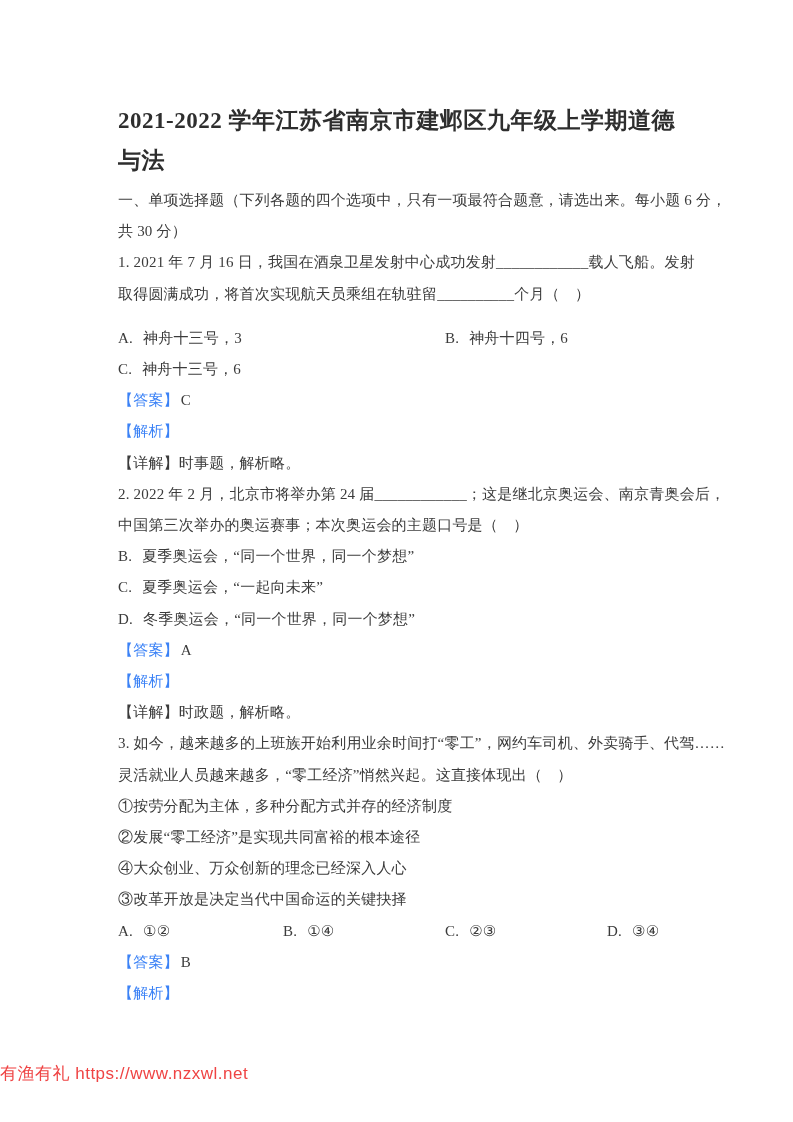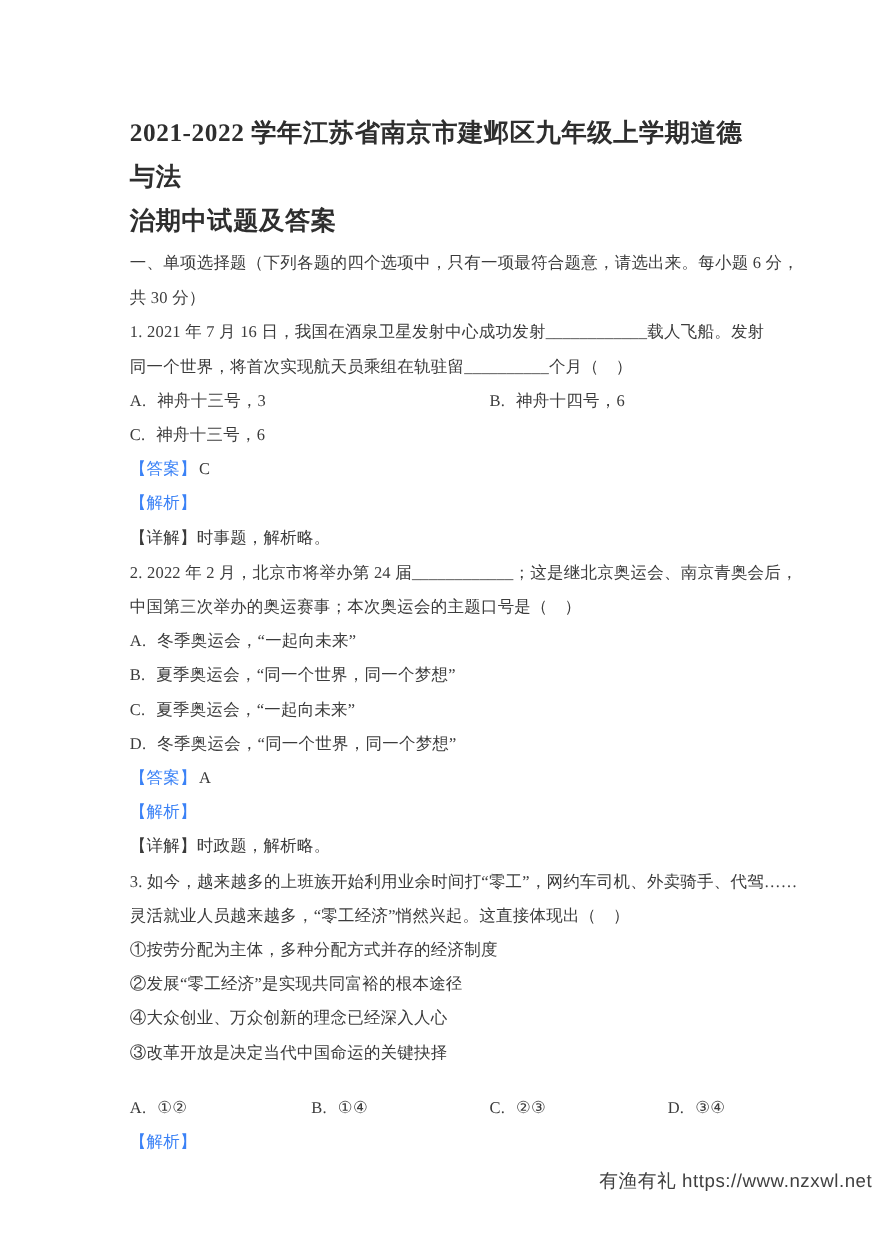--- a/index.html
+++ b/index.html
@@ -33,66 +33,65 @@
   }
   .bline {
     font-size: 15px;
     line-height: 31.2px;
     white-space: nowrap;
     letter-spacing: 0.2px;
   }
   .opt-grid2 {
     display: grid;
     grid-template-columns: 327px auto;
+    margin-top: 13px;
   }
   .opt-grid4 {
     display: grid;
     grid-template-columns: 165px 162px 162px auto;
-    margin-top: 19px;
   }
   .opt-label {
     display: inline-block;
     margin-right: 10px;
   }
   .ans-label {
     color: #3b82f6;
     font-family: Liberation Serif, serif;
   }
   .ans-value {
     color: #3b3b3b;
     margin-left: 2px;
   }
   .footer {
     position: absolute;
     left: 0;
     right: 0;
     top: 1062px;
-    text-align: right;
+    text-align: left;
     font-family: "Liberation Sans", "DejaVu Sans", sans-serif;
     font-size: 17px;
-    color: #404040;
+    color: #ef4444;
     letter-spacing: 0.5px;
   }
 </style>
 </head>
 <body>
 
 <div class="page">
   <div class="content">
 
     <h1 class="doc-title">
       <span>2021-2022 学年江苏省南京市建邺区九年级上学期道德与法</span><br>
-      <span>治期中试题及答案</span>
     </h1>
 
     <div class="bline">一、单项选择题（下列各题的四个选项中，只有一项最符合题意，请选出来。每小题 6 分，</div>
     <div class="bline">共 30 分）</div>
 
     <div class="bline">1. 2021 年 7 月 16 日，我国在酒泉卫星发射中心成功发射____________载人飞船。发射</div>
-    <div class="bline">同一个世界，将首次实现航天员乘组在轨驻留__________个月（　）</div>
+    <div class="bline">取得圆满成功，将首次实现航天员乘组在轨驻留__________个月（　）</div>
 
     <div class="opt-grid2">
       <div class="bline">
         <span class="opt-label">A.</span><span>神舟十三号，3</span>
       </div>
       <div class="bline">
         <span class="opt-label">B.</span><span>神舟十四号，6</span>
       </div>
       <div class="bline">
         <span class="opt-label">C.</span><span>神舟十三号，6</span>
@@ -105,23 +104,20 @@
     <div class="bline">
       <span class="ans-label">【解析】</span>
     </div>
     <div class="bline">
       <span>【详解】</span><span>时事题，解析略。</span>
     </div>
 
     <div class="bline">2. 2022 年 2 月，北京市将举办第 24 届____________；这是继北京奥运会、南京青奥会后，</div>
     <div class="bline">中国第三次举办的奥运赛事；本次奥运会的主题口号是（　）</div>
 
-    <div class="bline">
-      <span class="opt-label">A.</span><span>冬季奥运会，“一起向未来”</span>
-    </div>
     <div class="bline">
       <span class="opt-label">B.</span><span>夏季奥运会，“同一个世界，同一个梦想”</span>
     </div>
     <div class="bline">
       <span class="opt-label">C.</span><span>夏季奥运会，“一起向未来”</span>
     </div>
     <div class="bline">
       <span class="opt-label">D.</span><span>冬季奥运会，“同一个世界，同一个梦想”</span>
     </div>
 
@@ -152,19 +148,22 @@
       </div>
       <div class="bline">
         <span class="opt-label">C.</span><span>②③</span>
       </div>
       <div class="bline">
         <span class="opt-label">D.</span><span>③④</span>
       </div>
     </div>
 
     <div class="bline">
+      <span class="ans-label">【答案】</span><span class="ans-value">B</span>
+    </div>
+    <div class="bline">
       <span class="ans-label">【解析】</span>
     </div>
 
   </div>
 
   <div class="footer">有渔有礼 https://www.nzxwl.net</div>
 </div>
 
 </body></html>

